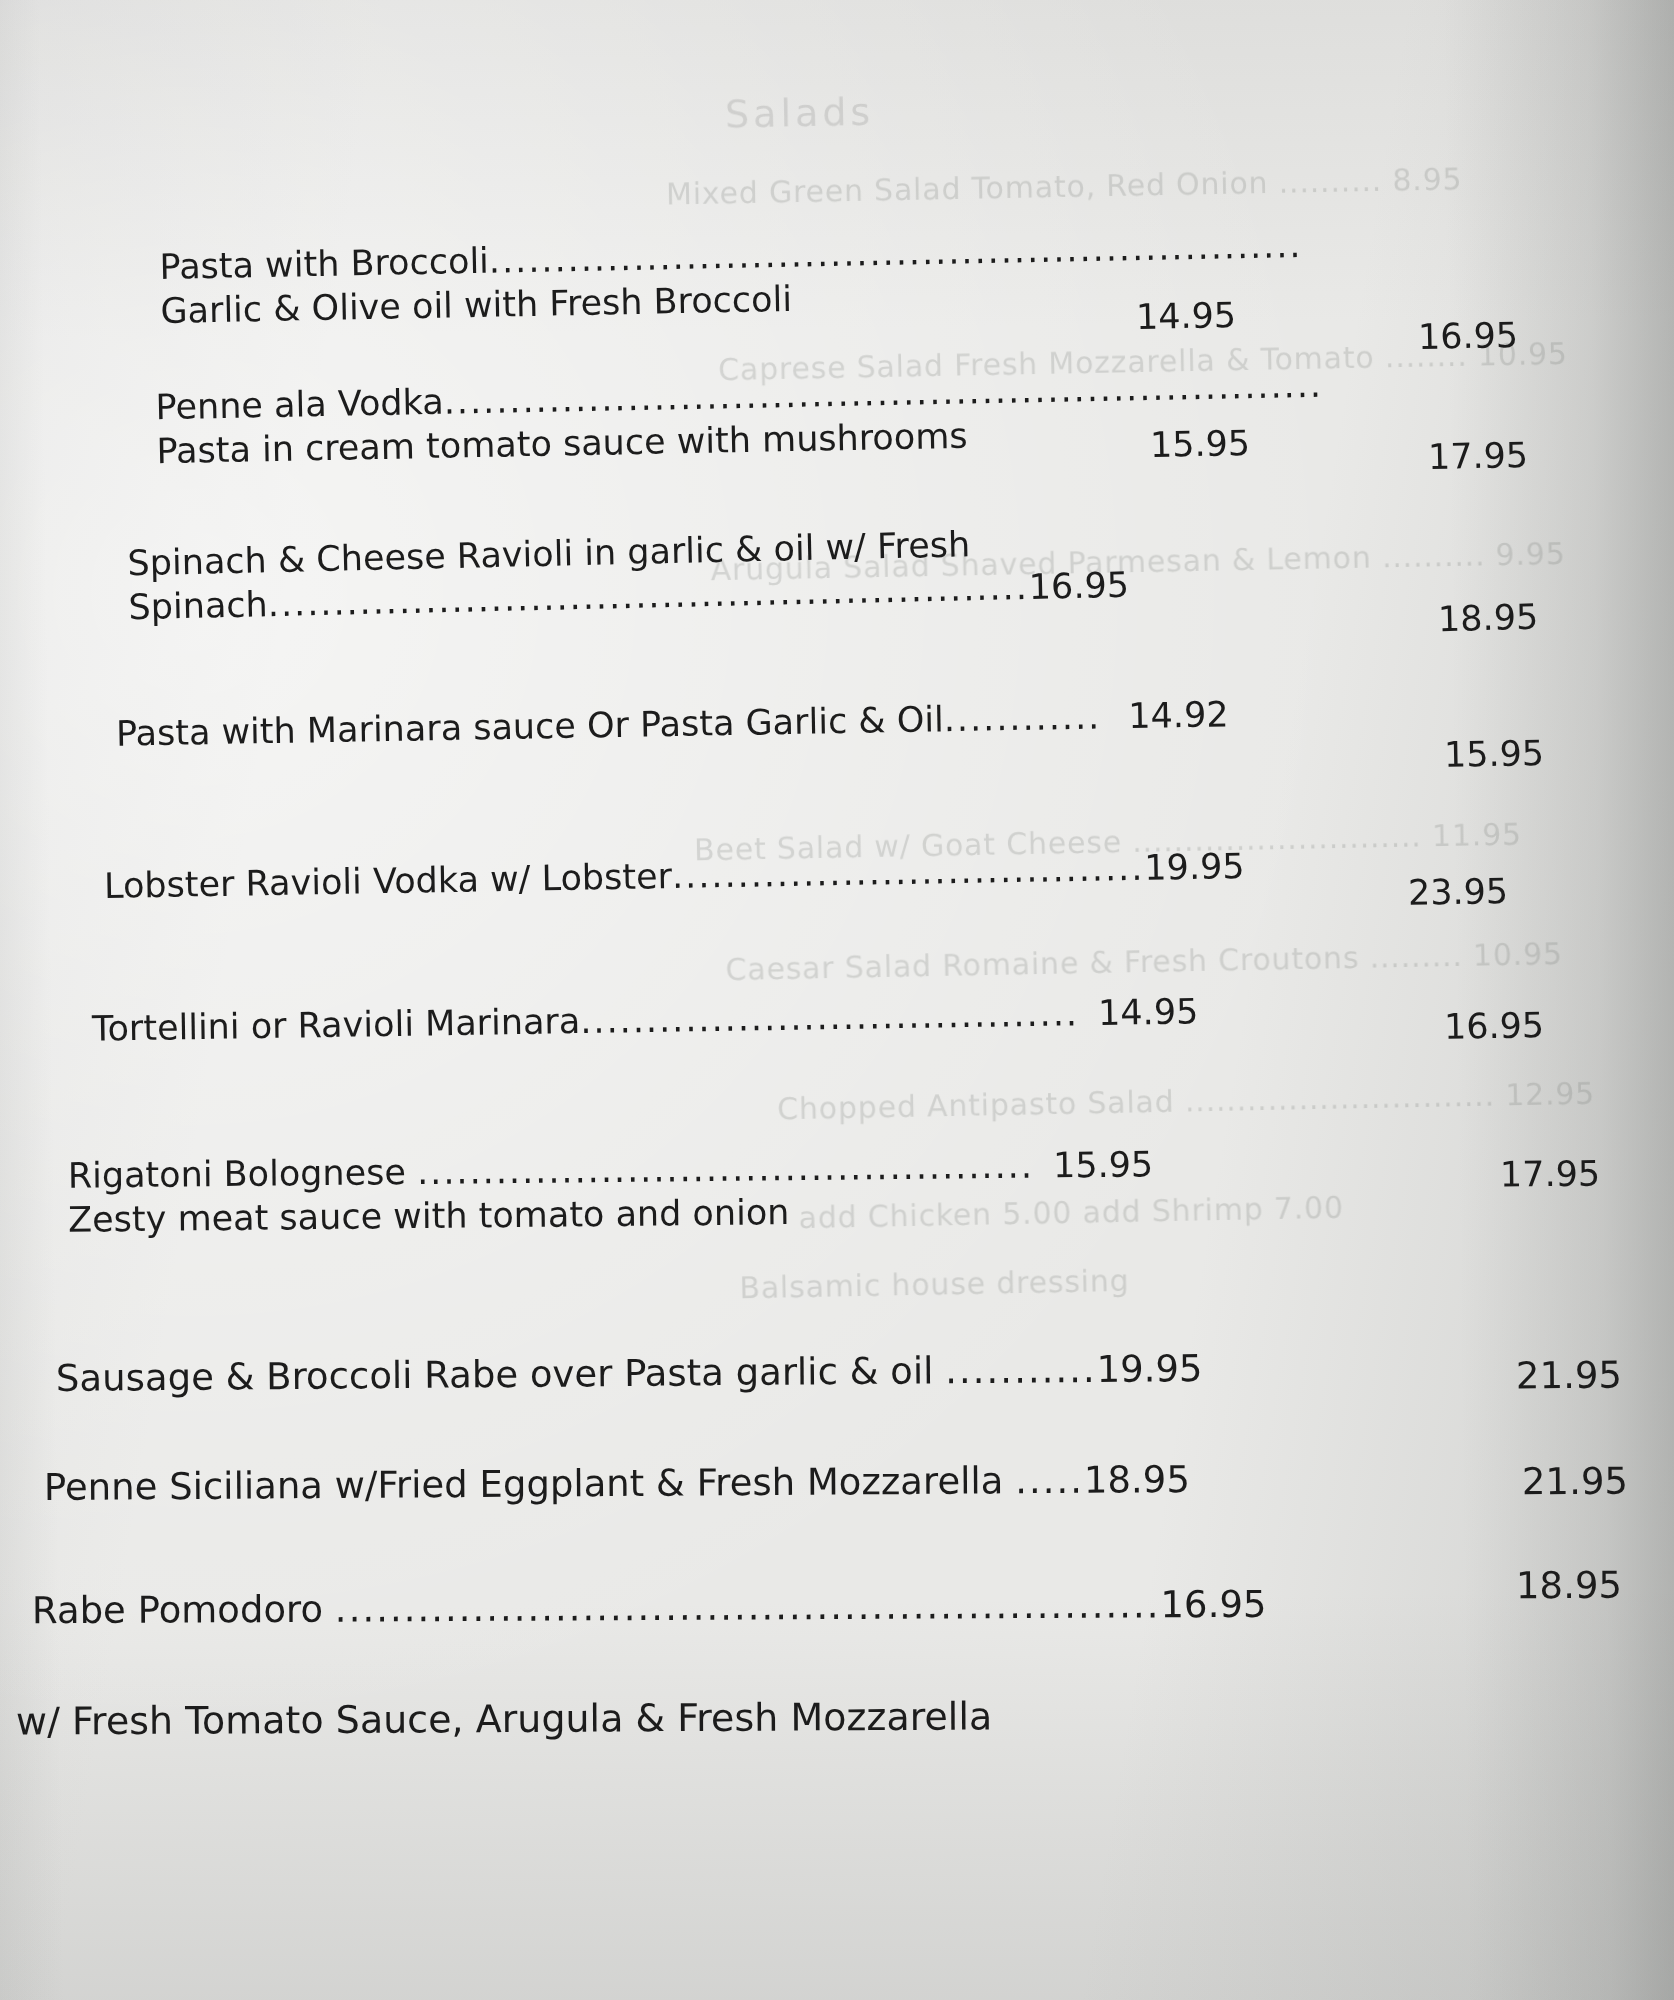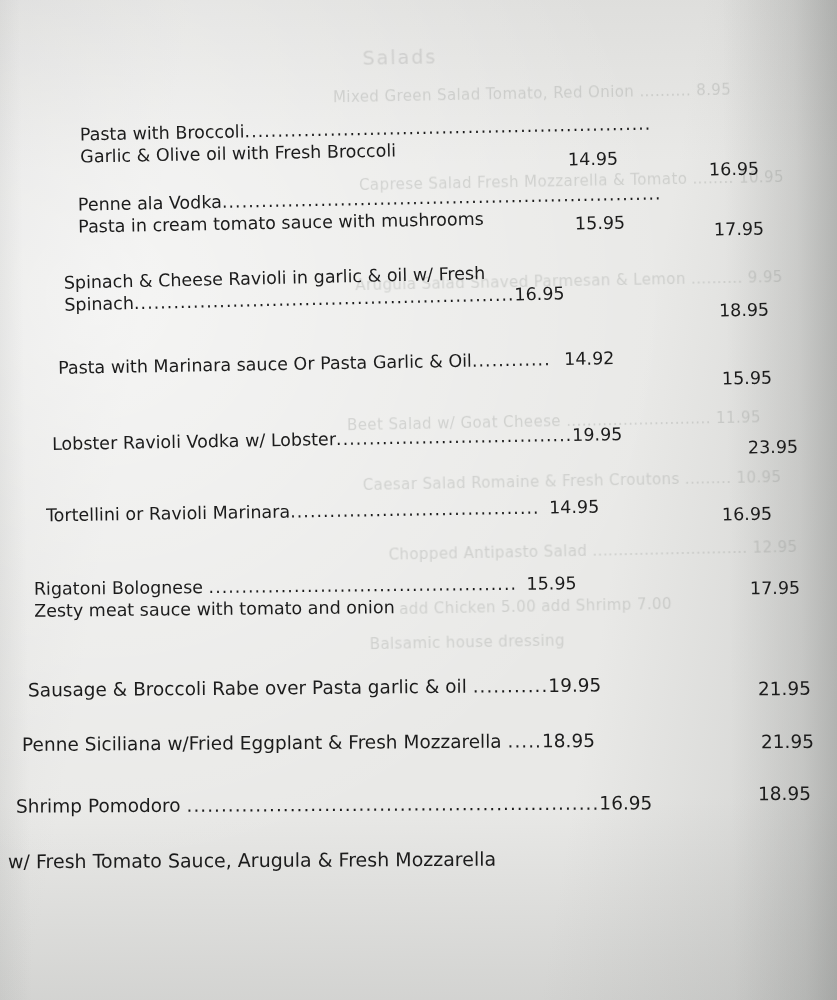--- a/index.html
+++ b/index.html
@@ -179,21 +179,21 @@
 
     <div class="item r3" style="left:58px; top:352px;">
       <span class="name">Pasta with Marinara sauce Or Pasta  Garlic &amp; Oil</span><span class="dots">............</span>
       <span class="price1" style="margin-left:8px;">14.92</span>
     </div>
     <div class="price2 r3" style="left:722px; top:368px;">15.95</div>
 
     <div class="item r3" style="left:52px; top:428px;">
       <span class="name">Lobster Ravioli Vodka  w/ Lobster</span><span class="dots">....................................</span><span class="price1">19.95</span>
     </div>
-    <div class="price2 r3" style="left:748px; top:437px;">23.95</div>
+    <div class="price2 r3" style="left:704px; top:437px;">23.95</div>
 
     <div class="item r5" style="left:46px; top:500px;">
       <span class="name">Tortellini or Ravioli Marinara</span><span class="dots">......................................</span>
       <span class="price1" style="margin-left:4px;">14.95</span>
     </div>
     <div class="price2 r5" style="left:722px; top:504px;">16.95</div>
 
     <div class="item r6" style="left:34px; top:575px;">
       <span class="name">Rigatoni Bolognese </span><span class="dots">...............................................</span>
       <span class="price1" style="margin-left:4px;">15.95</span>
@@ -205,20 +205,20 @@
       <span class="name">Sausage &amp; Broccoli  Rabe  over Pasta garlic &amp; oil </span><span class="dots">...........</span><span class="price1">19.95</span>
     </div>
     <div class="price2 r7" style="left:758px; top:678px; font-size:18.5px;">21.95</div>
 
     <div class="item r8" style="left:22px; top:731px; font-size:18.5px;">
       <span class="name">Penne Siciliana w/Fried Eggplant &amp; Fresh Mozzarella </span><span class="dots">.....</span><span class="price1">18.95</span>
     </div>
     <div class="price2 r8" style="left:761px; top:731px; font-size:18.5px;">21.95</div>
 
     <div class="item r9" style="left:16px; top:793px; font-size:18.5px;">
-      <span class="name">Shrimp Pomodoro </span><span class="dots">............................................................</span><span class="price1">16.95</span>
+      <span class="name">Rabe Pomodoro </span><span class="dots">............................................................</span><span class="price1">16.95</span>
     </div>
     <div class="price2 r9" style="left:758px; top:783px; font-size:18.5px;">18.95</div>
 
     <div class="item r9" style="left:8px; top:848px; font-size:19px;">w/ Fresh Tomato Sauce, Arugula &amp; Fresh Mozzarella</div>
 
   </div>
 </div>
 
 </body></html>

